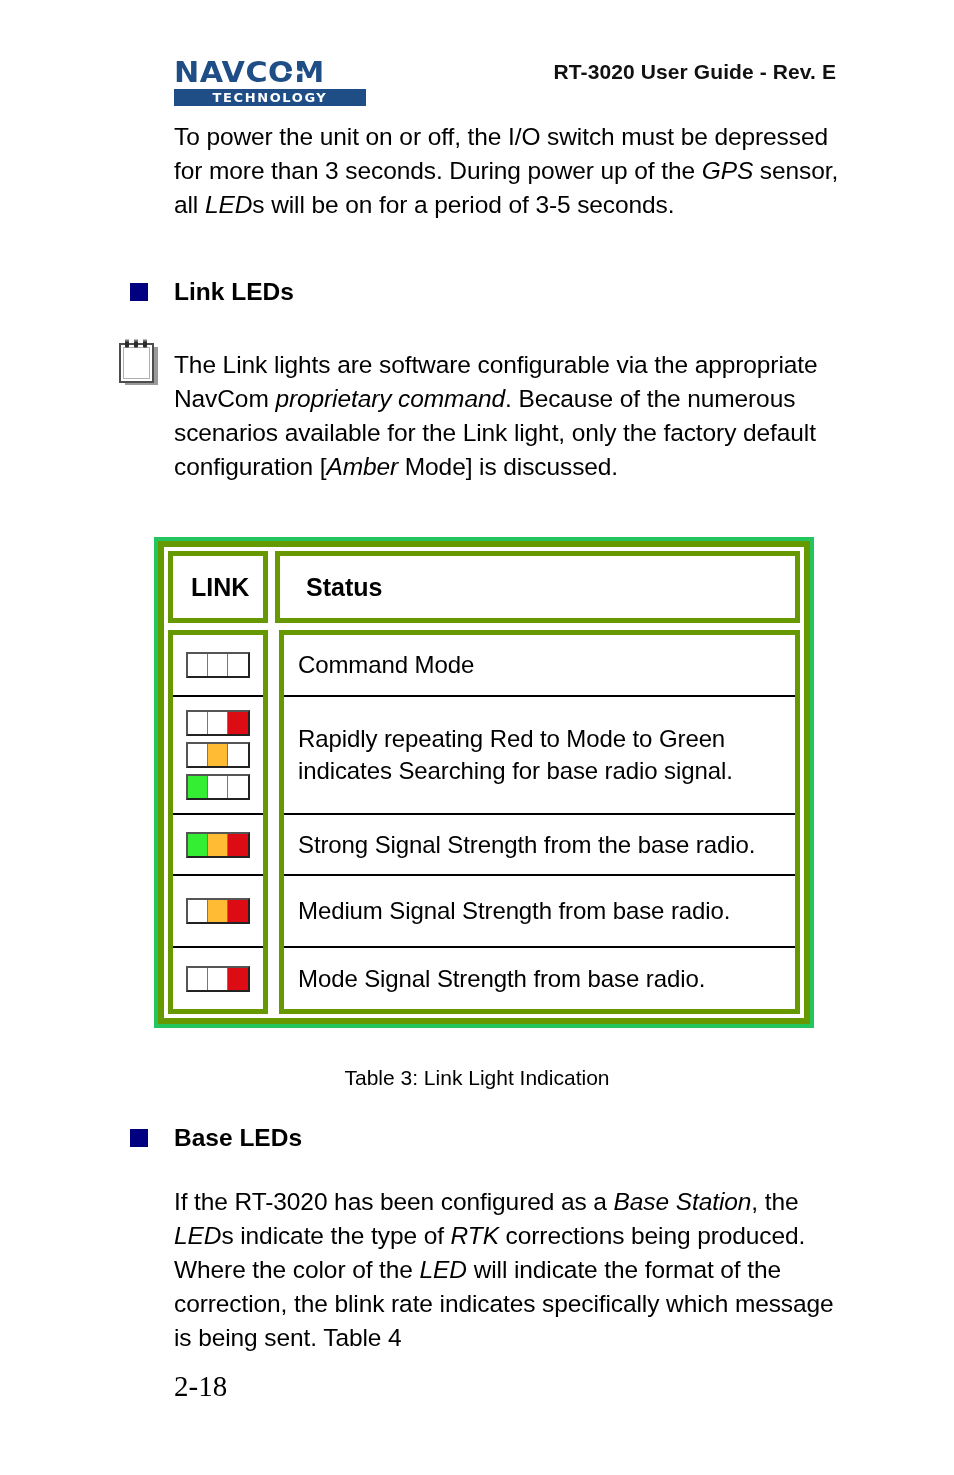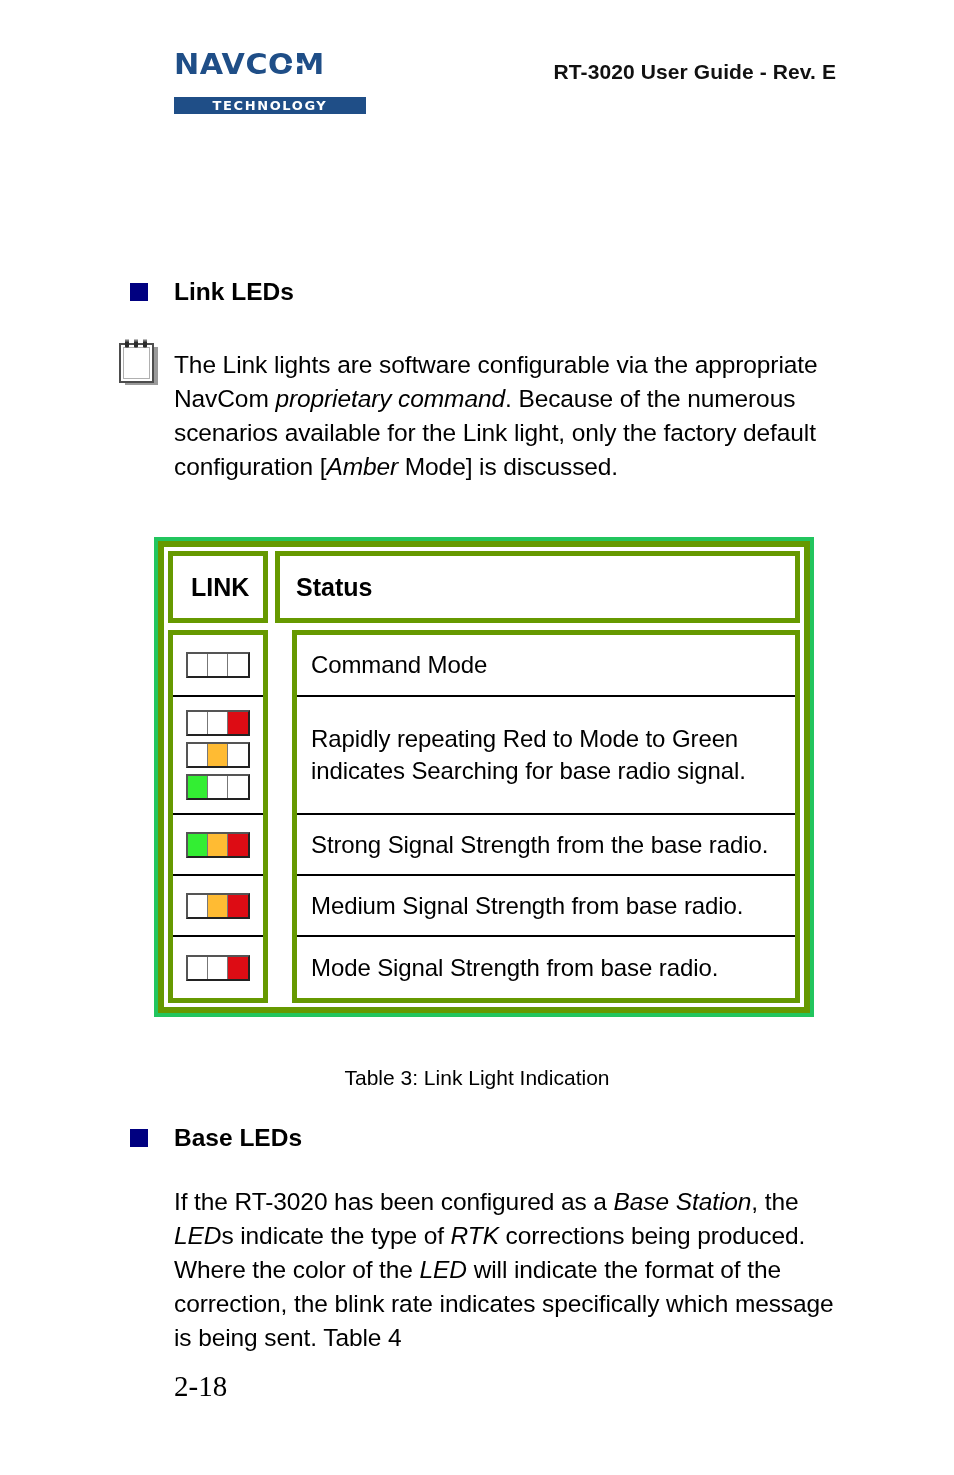--- a/index.html
+++ b/index.html
@@ -26,21 +26,21 @@
   .page-header {
     position: absolute;
     top: 50px;
     left: 174px;
     right: 118px;
     height: 54px;
   }
   .logo {
     position: absolute;
     left: 0;
-    top: 0;
+    top: 8px;
     width: 192px;
     height: 48px;
     user-select: none;
   }
   .logo-top {
     position: relative;
     height: 29px;
     display: flex;
     align-items: center;
   }
@@ -57,21 +57,21 @@
   }
   .logo-star {
     position: absolute;
     left: 111px;
     top: 4px;
     width: 21px;
     height: 21px;
     color: #ffffff;
   }
   .logo-bottom {
-    margin-top: 18px;
+    margin-top: 2px;
     background: #1F4E87;
     height: 17px;
     width: 192px;
     display: flex;
     align-items: center;
     justify-content: center;
   }
   .logo-sub {
     font-family: "DejaVu Sans", sans-serif;
     font-weight: bold;
@@ -184,21 +184,21 @@
     align-items: center;
     padding-left: 18px;
     box-sizing: border-box;
   }
   .head-status {
     flex: 1;
     margin-left: 7px;
     height: 72px;
     display: flex;
     align-items: center;
-    padding-left: 16px;
+    padding-left: 26px;
     box-sizing: border-box;
   }
   .head-text {
     font-family: "Liberation Sans", sans-serif;
     font-size: 25px;
     font-weight: bold;
     color: #000000;
   }
 
   .tbl-body {
@@ -206,21 +206,21 @@
     margin-top: 7px;
   }
   .col-link {
     width: 100px;
     border: 5px solid #669900;
     box-sizing: border-box;
     background: #ffffff;
   }
   .col-status {
     flex: 1;
-    margin-left: 24px;
+    margin-left: 11px;
     border: 5px solid #669900;
     box-sizing: border-box;
     background: #ffffff;
   }
   .led-cell {
     display: flex;
     align-items: center;
     justify-content: center;
     box-sizing: border-box;
     border-bottom: 2px solid #000000;
@@ -241,21 +241,21 @@
     font-family: "Liberation Sans", sans-serif;
     font-size: 24px;
     line-height: 32px;
     color: #000000;
     letter-spacing: -0.1px;
   }
 
   .h-1 { height: 62px; }
   .h-2 { height: 118px; }
   .h-3 { height: 61px; }
-  .h-4 { height: 61px; }
+  .h-4 { height: 72px; }
   .h-5 { height: 61px; }
 
   
   .led-strip {
     display: flex;
     width: 64px;
     height: 26px;
     box-sizing: border-box;
     border-top: 2px solid #555555;
     border-left: 2px solid #555555;
@@ -312,20 +312,21 @@
           </svg>
         </span>
       </div>
       <div class="logo-bottom">
         <span class="logo-sub">TECHNOLOGY</span>
       </div>
     </div>
     <div class="header-title">RT-3020 User Guide - Rev. E</div>
   </div>
 
+  <p class="para body-col para-intro" style="top:120px;"><span>To power the unit on or off, the I/O switch must be depressed for more than 3 seconds. During power up of the </span><i>GPS</i><span> sensor, all </span><i>LED</i><span>s will be on for a period of 3-5 seconds.</span></p>
 
   <div class="bullet-head bh-link">
     <span class="bullet-square"></span>
     <span class="bullet-label">Link LEDs</span>
   </div>
 
   <div class="note-icon">
     <svg viewBox="0 0 48 48" width="48" height="48" aria-hidden="true">
 
       <rect x="9" y="9" width="33" height="38" fill="#9a9a9a"></rect>

